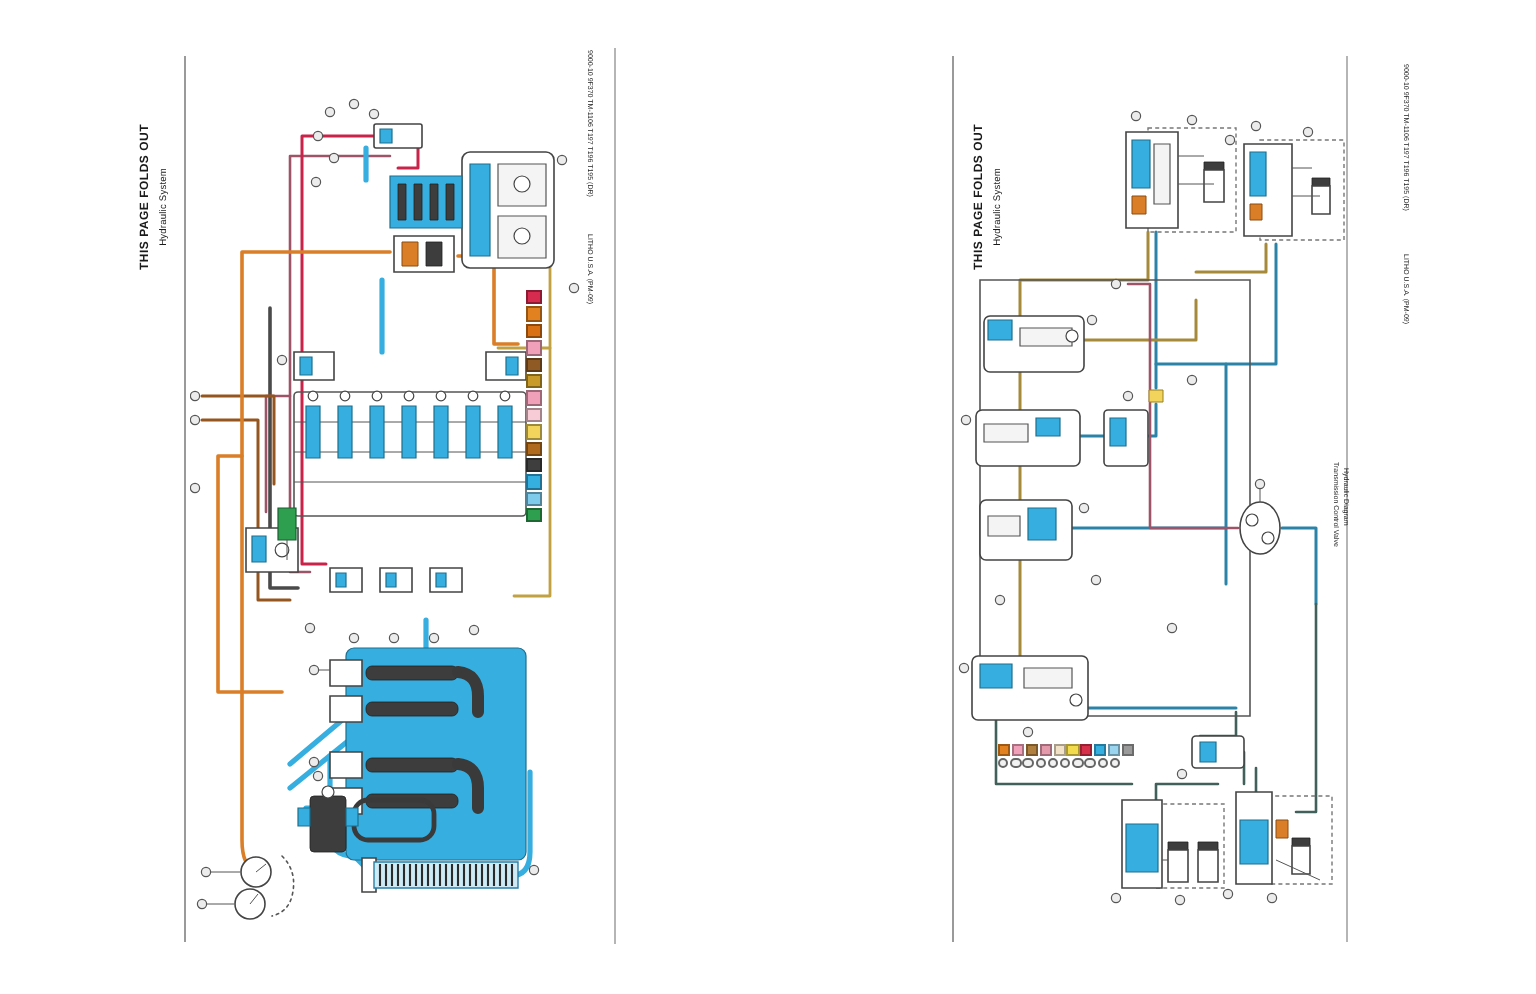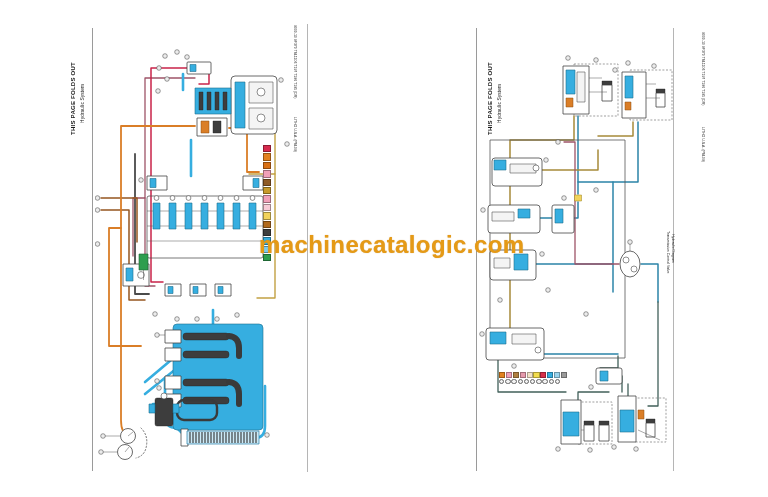--- a/index.html
+++ b/index.html
@@ -67,21 +67,20 @@
   <div class="vtiny" style="left:293px;top:25px;">9000-10  9F370  TM-1106  T197 T196 T195  (DR)</div>
   <div class="vtiny" style="left:293px;top:117px;">LITHO U.S.A.  (PM-09)</div>
 
   <div class="vtext vtitle" style="left:487px;top:62px;">THIS PAGE FOLDS OUT</div>
   <div class="vtext vsub" style="left:497px;top:84px;">Hydraulic System</div>
   <div class="vtiny" style="left:701px;top:32px;">9000-10  9F370  TM-1106  T197 T196 T195  (DR)</div>
   <div class="vtiny" style="left:701px;top:127px;">LITHO U.S.A.  (PM-09)</div>
   <div class="vtiny" style="left:666px;top:231px;">Transmission Control Valve</div>
   <div class="vtiny" style="left:671px;top:234px;">Hydraulic Diagram</div>
 
-  <div class="watermark">machinecatalogic.com</div>
 
   <svg class="diagram" style="left:95px;top:48px;" width="212" height="424" viewBox="0 0 212 424">
 
     <g>
       <path class="ln s-tan" d="M180,40 V126 H154"></path>
       <path class="ln s-tan" d="M180,126 V250 H162"></path>
       <path class="ln s-dark" d="M40,106 V246 H54"></path>
       <path class="ln s-maroon" d="M100,30 H50 V150 H38 V208"></path>
       <path class="ln s-maroon" d="M50,150 V238 H60"></path>
       <path class="ln s-crimson" d="M104,20 H56 V234 H68"></path>

